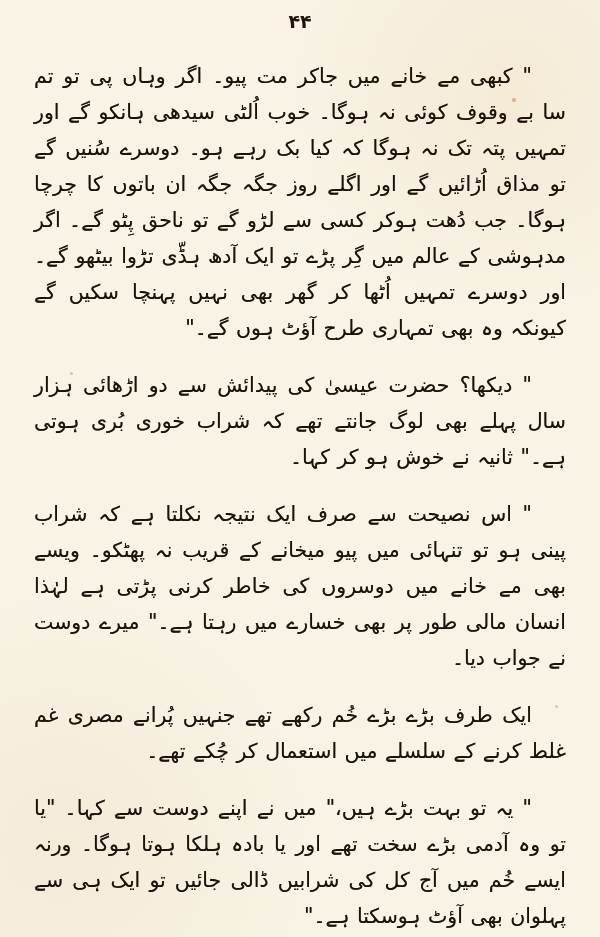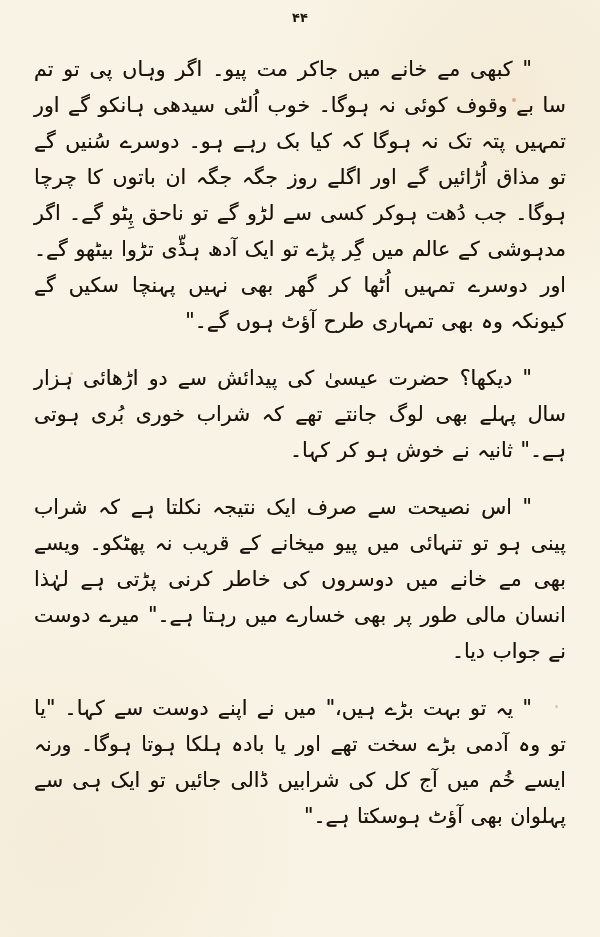--- a/index.html
+++ b/index.html
@@ -21,21 +21,21 @@
     padding: 8px 34px 10px 34px;
     direction: rtl;
     background:
       radial-gradient(circle at 85% 10%, rgba(214,160,96,0.10), rgba(214,160,96,0) 22%),
       radial-gradient(circle at 10% 90%, rgba(200,150,90,0.08), rgba(200,150,90,0) 25%),
       #f8f3e4;
     color: #19110a;
   }
   .page-number {
     text-align: center;
-    font-size: 13px;
+    font-size: 19px;
     font-weight: bold;
     letter-spacing: 1px;
     margin: 2px 0 26px 0;
     color: #201507;
   }
   .text-block {
     direction: rtl;
   }
   .para {
     margin: 0 0 21px 0;
@@ -64,20 +64,21 @@
 </head>
 <body style="background: rgb(248, 243, 228);">
 
 <div class="page" style="color: rgb(25, 17, 10);">
   <div class="page-number">۴۴</div>
 
   <div class="text-block">
     <p class="para">" کبھی مے خانے میں جاکر مت پیو۔ اگر وہاں پی تو تم سا بے وقوف کوئی نہ ہوگا۔ خوب اُلٹی سیدھی ہانکو گے اور تمہیں پتہ تک نہ ہوگا کہ کیا بک رہے ہو۔ دوسرے سُنیں گے تو مذاق اُڑائیں گے اور اگلے روز جگہ جگہ ان باتوں کا چرچا ہوگا۔ جب دُھت ہوکر کسی سے لڑو گے تو ناحق پِٹو گے۔ اگر مدہوشی کے عالم میں گِر پڑے تو ایک آدھ ہڈّی تڑوا بیٹھو گے۔ اور دوسرے تمہیں اُٹھا کر گھر بھی نہیں پہنچا سکیں گے کیونکہ وہ بھی تمہاری طرح آؤٹ ہوں گے۔"</p>
     <p class="para">" دیکھا؟ حضرت عیسیٰ کی پیدائش سے دو اڑھائی ہزار سال پہلے بھی لوگ جانتے تھے کہ شراب خوری بُری ہوتی ہے۔" ثانیہ نے خوش ہو کر کہا۔</p>
     <p class="para">" اس نصیحت سے صرف ایک نتیجہ نکلتا ہے کہ شراب پینی ہو تو تنہائی میں پیو میخانے کے قریب نہ پھٹکو۔ ویسے بھی مے خانے میں دوسروں کی خاطر کرنی پڑتی ہے لہٰذا انسان مالی طور پر بھی خسارے میں رہتا ہے۔" میرے دوست نے جواب دیا۔</p>
+    <p class="para">ایک طرف بڑے بڑے خُم رکھے تھے جنہیں پُرانے مصری غم غلط کرنے کے سلسلے میں استعمال کر چُکے تھے۔</p>
     <p class="para">" یہ تو بہت بڑے ہیں،" میں نے اپنے دوست سے کہا۔ "یا تو وہ آدمی بڑے سخت تھے اور یا بادہ ہلکا ہوتا ہوگا۔ ورنہ ایسے خُم میں آج کل کی شرابیں ڈالی جائیں تو ایک ہی سے پہلوان بھی آؤٹ ہوسکتا ہے۔"</p>
 
   </div>
 
   <span class="speck s1"></span>
   <span class="speck s2"></span>
   <span class="speck s3"></span>
 </div>
 
 </body></html>

